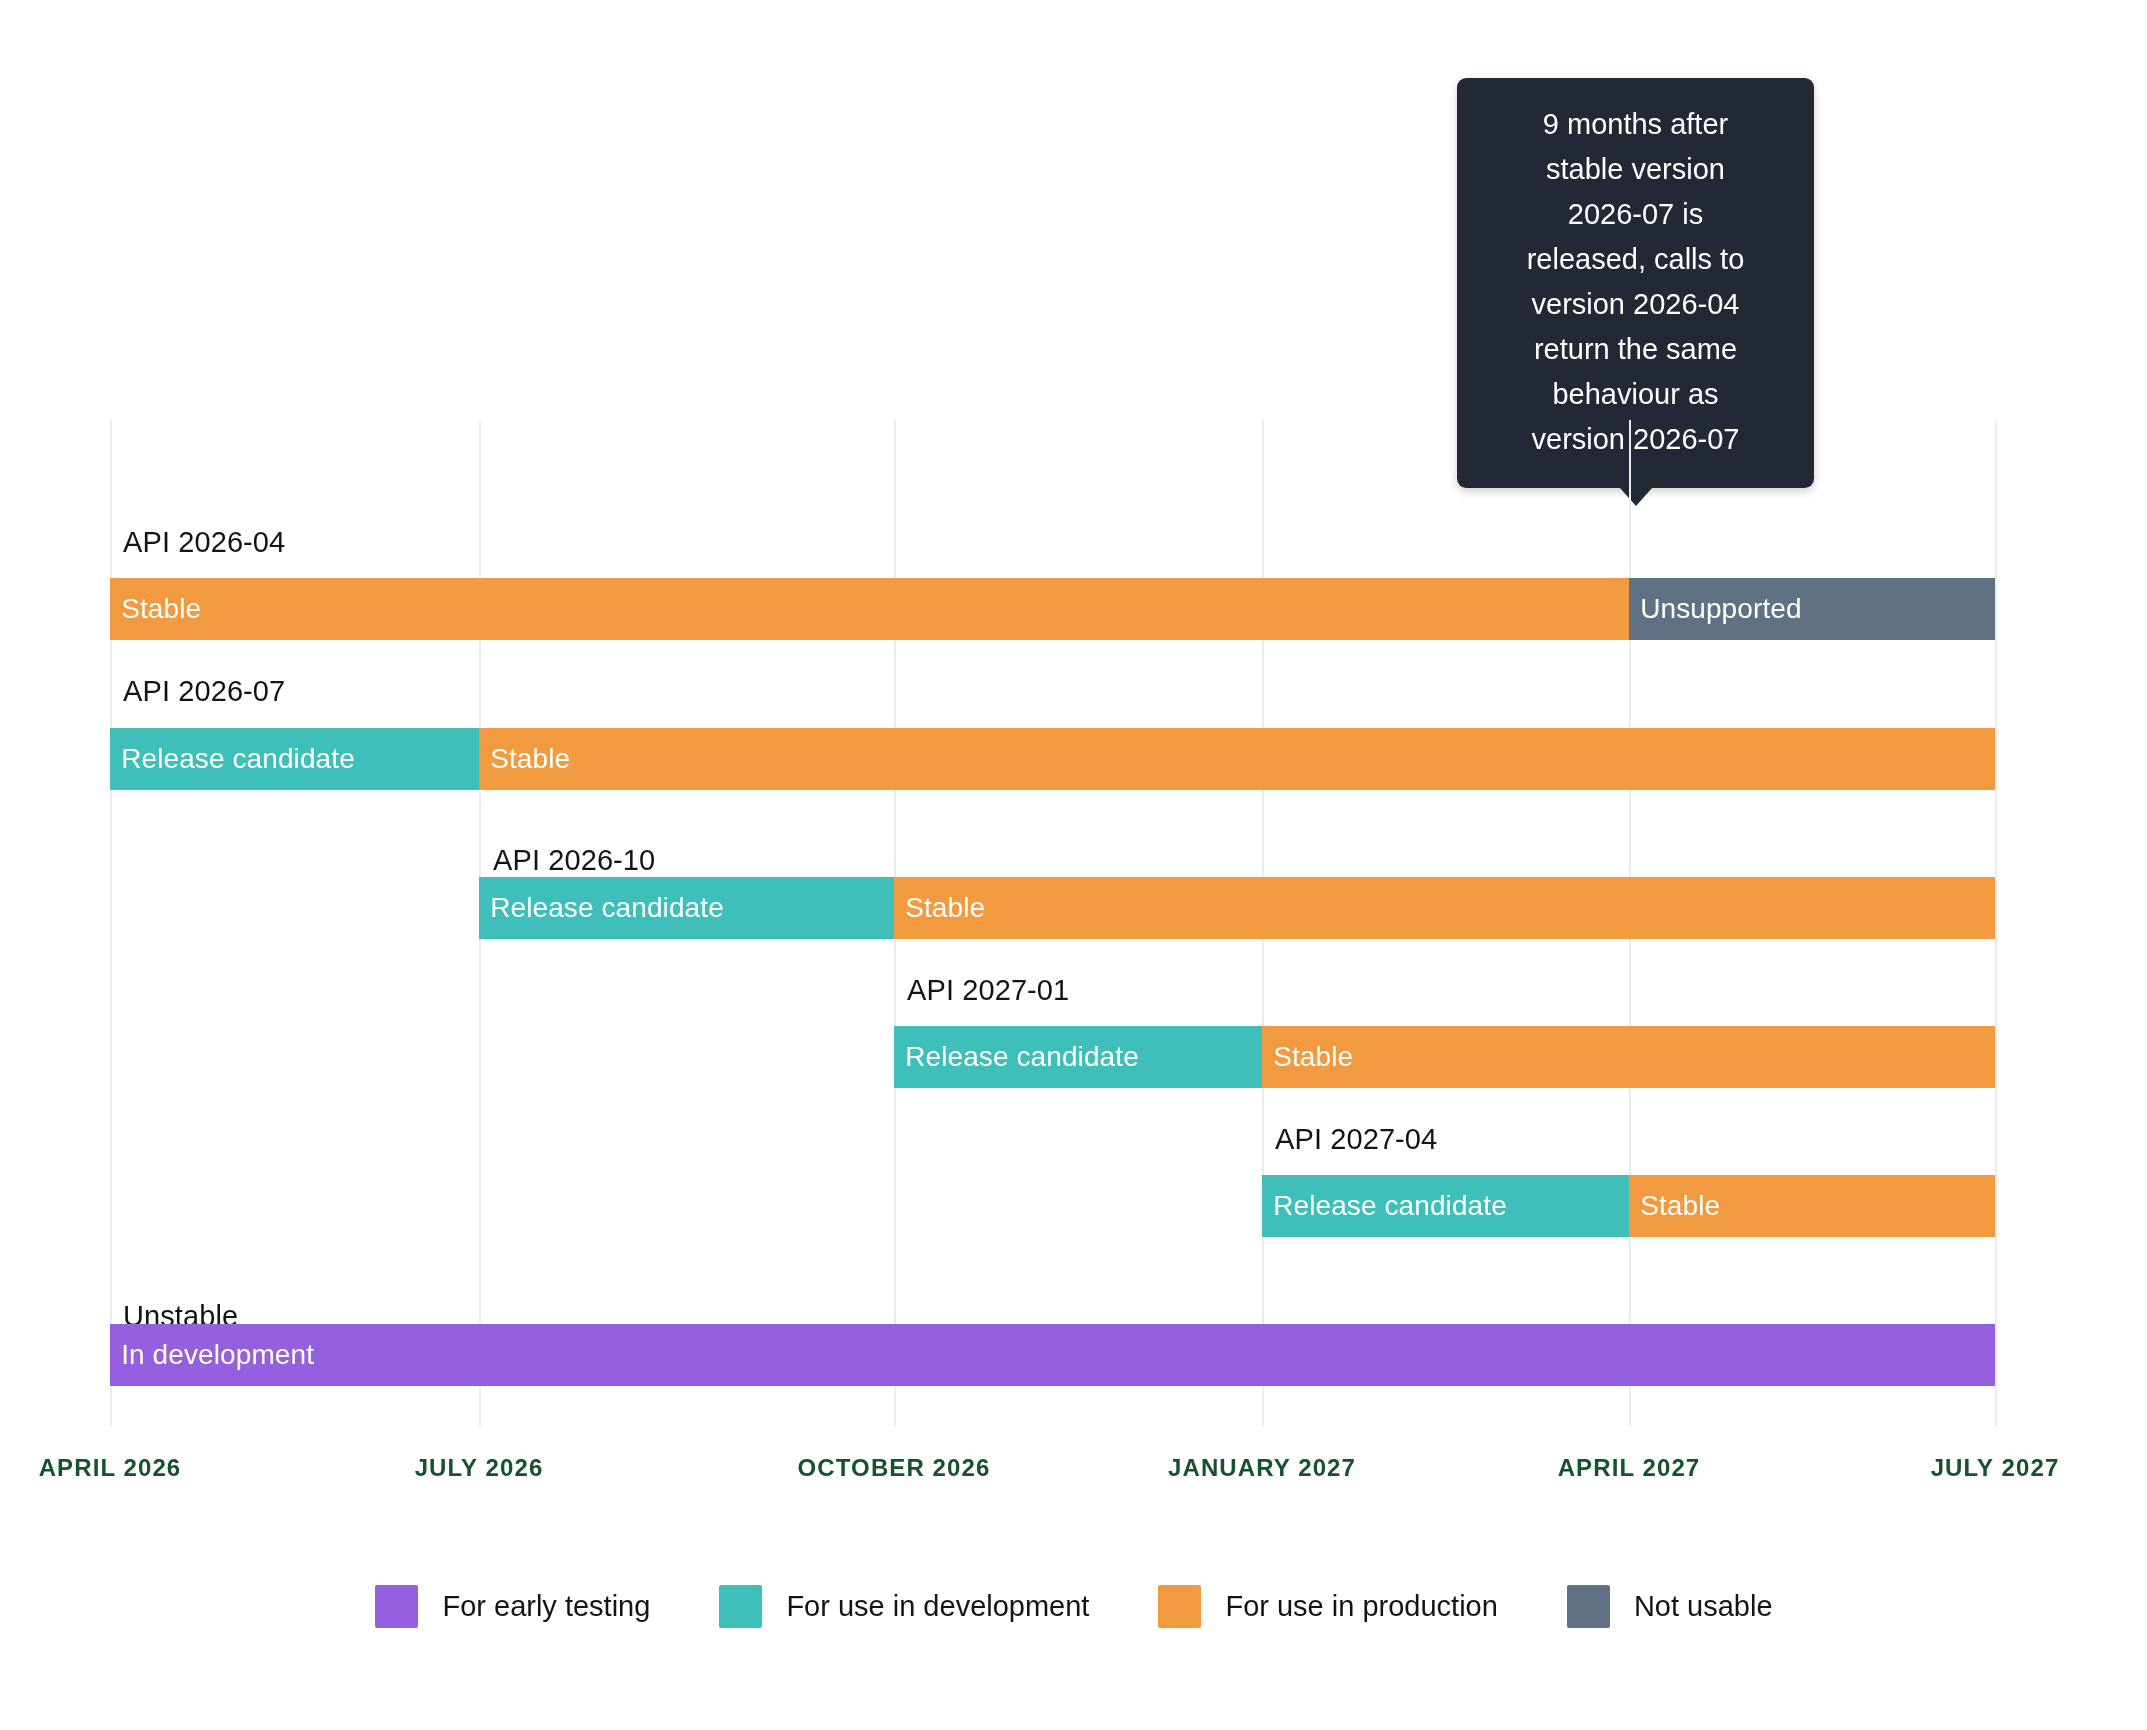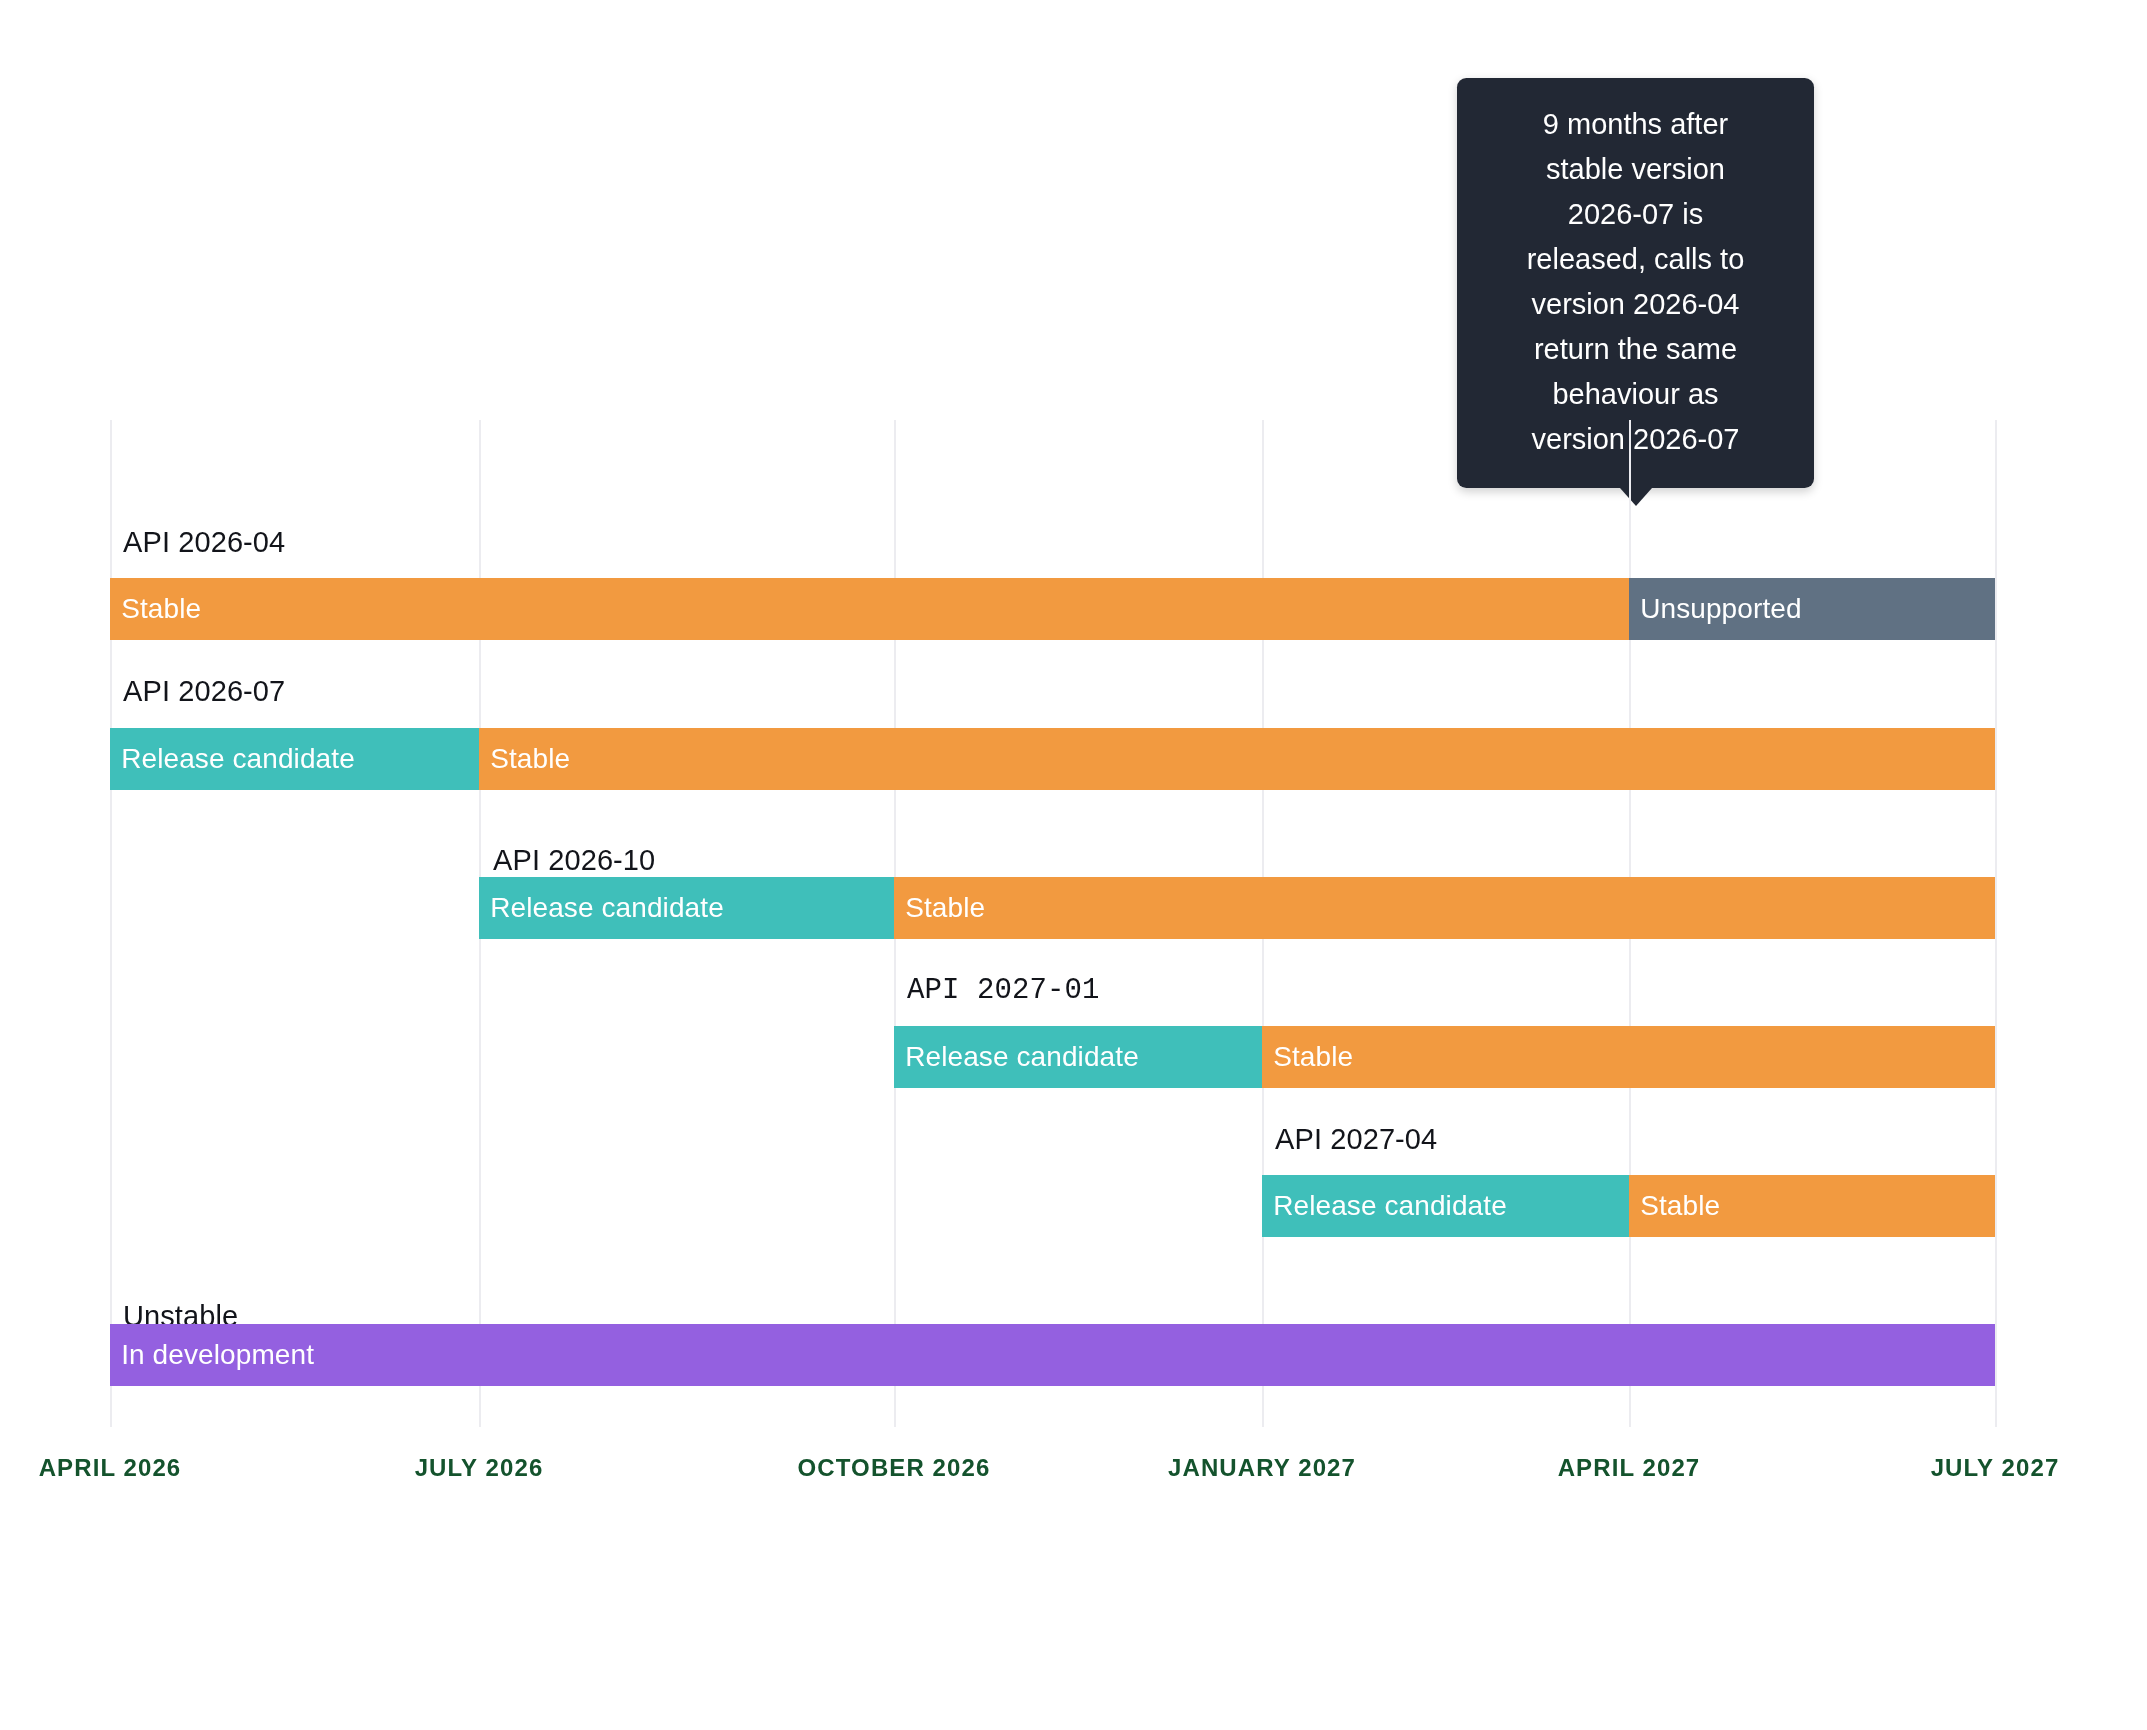--- a/index.html
+++ b/index.html
@@ -185,21 +185,21 @@
       <div class="row" style="top: 0px;">
         <div class="row-label" style="left: 383px; top: 424px;">API 2026-10</div>
         <div class="bar" style="left: 369px; width: 415px; top: 457px; background: rgb(63, 191, 186);">
           <span class="seg-label">Release candidate</span>
         </div>
         <div class="bar" style="left: 784px; width: 1101px; top: 457px; background: rgb(242, 154, 64);">
           <span class="seg-label">Stable</span>
         </div>
       </div>
       <div class="row" style="top: 0px;">
-        <div class="row-label" style="left: 797px; top: 554px; font-family: Liberation Mono, monospace;">API 2027-01</div>
+        <div class="row-label" style="left: 797px; top: 554px;">API 2027-01</div>
         <div class="bar" style="left: 784px; width: 368px; top: 606px; background: rgb(63, 191, 186);">
           <span class="seg-label">Release candidate</span>
         </div>
         <div class="bar" style="left: 1152px; width: 733px; top: 606px; background: rgb(242, 154, 64);">
           <span class="seg-label">Stable</span>
         </div>
       </div>
       <div class="row" style="top: 0px;">
         <div class="row-label" style="left: 1165px; top: 703px;">API 2027-04</div>
         <div class="bar" style="left: 1152px; width: 368px; top: 755px; background: rgb(63, 191, 186);">
@@ -219,15 +219,33 @@
 
   <div id="xaxis">
       <div class="xtick" style="left: 110px;">APRIL 2026</div>
       <div class="xtick" style="left: 479px;">JULY 2026</div>
       <div class="xtick" style="left: 894px;">OCTOBER 2026</div>
       <div class="xtick" style="left: 1262px;">JANUARY 2027</div>
       <div class="xtick" style="left: 1629px;">APRIL 2027</div>
       <div class="xtick" style="left: 1995px;">JULY 2027</div>
     </div>
 
+  <div id="legend">
+      <div class="legend-item">
+        <div class="legend-swatch" style="background: rgb(148, 96, 224);"></div>
+        <div class="legend-text">For early testing</div>
+      </div>
+      <div class="legend-item">
+        <div class="legend-swatch" style="background: rgb(63, 191, 186);"></div>
+        <div class="legend-text">For use in development</div>
+      </div>
+      <div class="legend-item">
+        <div class="legend-swatch" style="background: rgb(242, 154, 64);"></div>
+        <div class="legend-text">For use in production</div>
+      </div>
+      <div class="legend-item">
+        <div class="legend-swatch" style="background: rgb(96, 113, 131);"></div>
+        <div class="legend-text" style="margin-right: 0px;">Not usable</div>
+      </div>
+    </div>
 
 </div>
 
 
 </body></html>

